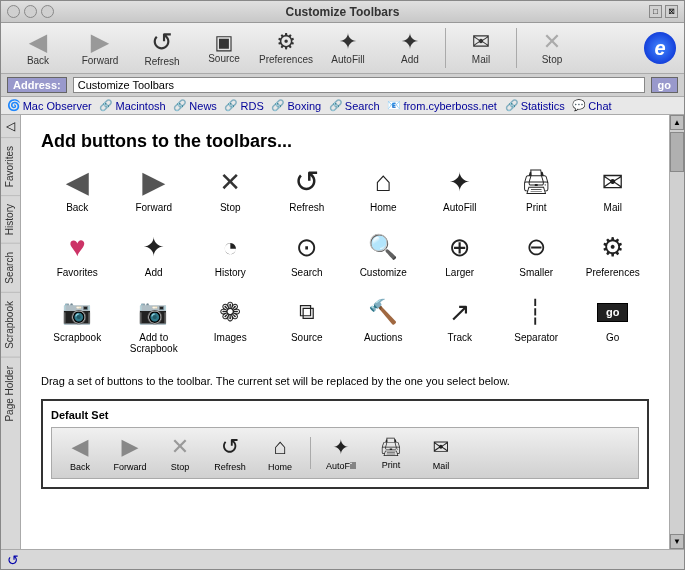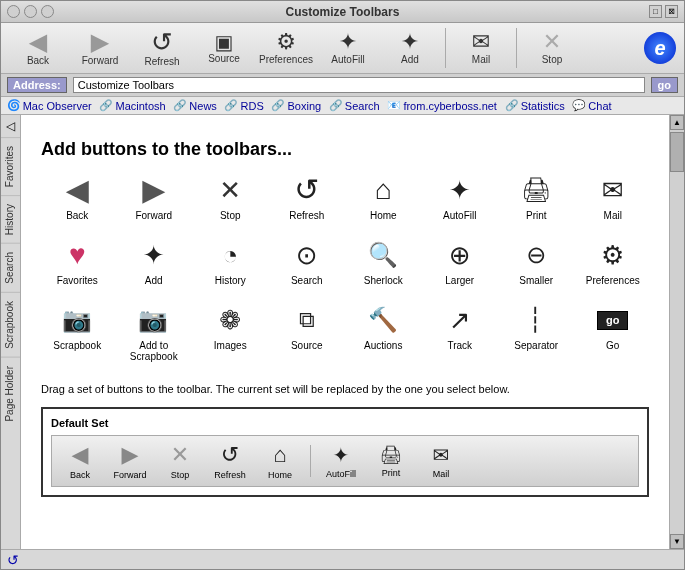--- a/index.html
+++ b/index.html
@@ -201,21 +201,21 @@
       padding: 4px 2px;
       text-align: center;
       font-size: 12px;
       cursor: pointer;
     }
 
     .main-content {
       flex: 1;
       background: white;
       overflow-y: auto;
-      padding: 24px 20px;
+      padding: 16px 20px;
       position: relative;
     }
     .scrollbar-track {
       width: 15px;
       background: #d0d0d0;
       border-left: 1px solid #aaa;
       display: flex;
       flex-direction: column;
       flex-shrink: 0;
     }
@@ -522,21 +522,21 @@
         <div class="icon-item">
           <div class="icon-img" style="font-size:26px;">◔</div>
           <div class="icon-lbl">History</div>
         </div>
         <div class="icon-item">
           <div class="icon-img" style="font-size:26px;">⊙</div>
           <div class="icon-lbl">Search</div>
         </div>
         <div class="icon-item">
           <div class="icon-img" style="font-size:24px;">🔍</div>
-          <div class="icon-lbl">Sherlock</div>
+          <div class="icon-lbl">Customize</div>
         </div>
         <div class="icon-item">
           <div class="icon-img" style="font-size:26px;">⊕</div>
           <div class="icon-lbl">Larger</div>
         </div>
         <div class="icon-item">
           <div class="icon-img" style="font-size:24px;">⊖</div>
           <div class="icon-lbl">Smaller</div>
         </div>
         <div class="icon-item">

